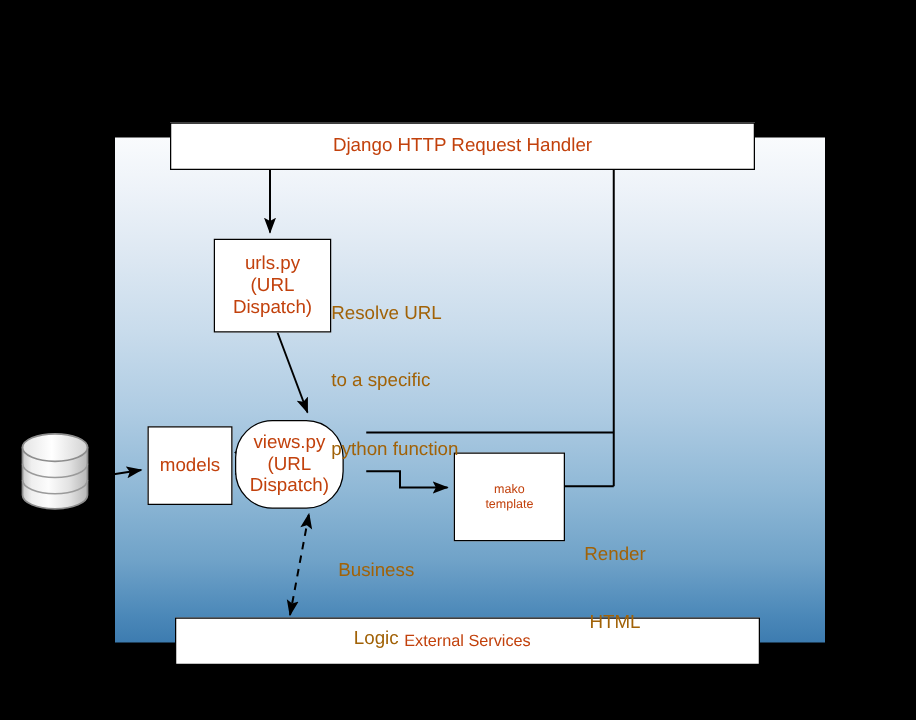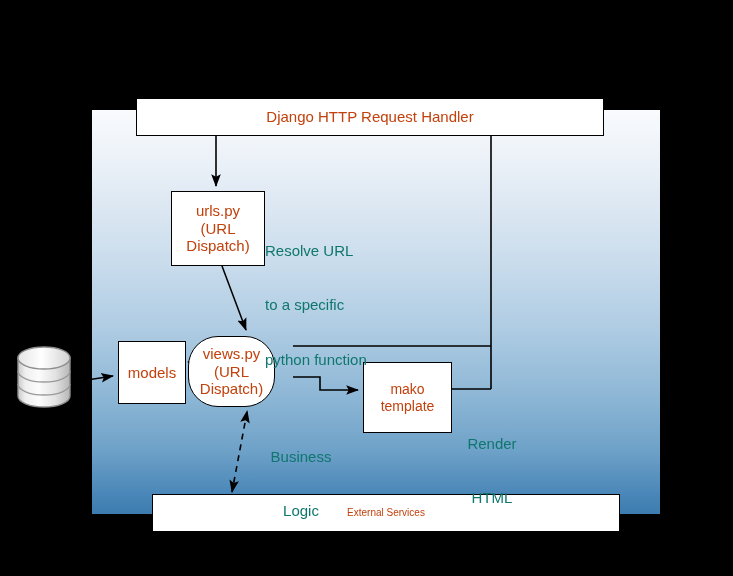--- a/index.html
+++ b/index.html
@@ -53,45 +53,45 @@
     line-height: 1.18;
   }
   .node .line { display: block; white-space: nowrap; }
 
   #django-handler {
     left: 136px; top: 98px; width: 468px; height: 38px;
     font-size: 15px;
     justify-content: center;
   }
   #external-services {
-    left: 152px; top: 494px; width: 468px; height: 38px;
-    font-size: 10px;
+    left: 140px; top: 494px; width: 468px; height: 38px;
+    font-size: 13px;
   }
   #urls-node {
     left: 171px; top: 191px; width: 94px; height: 75px;
     font-size: 15px;
   }
   #views-node {
     left: 188px; top: 336px; width: 87px; height: 71px;
     font-size: 15px;
     border-radius: 30px;
   }
   #models-node {
     left: 118px; top: 341px; width: 68px; height: 63px;
     font-size: 15px;
   }
   #mako-node {
     left: 363px; top: 362px; width: 89px; height: 71px;
-    font-size: 14px;
+    font-size: 10px;
   }
 
   
   .annot {
     position: absolute;
-    color: #0f766e;
+    color: #a16207;
     font-size: 15px;
     line-height: 1.22;
     white-space: pre;
   }
   #annot-resolve { left: 265px; top: 205px; text-align: left; }
   #annot-business { left: 268px; top: 411px; text-align: center; width: 66px; }
   #annot-render   { left: 461px; top: 398px; text-align: center; width: 62px; }
 
   
   #wires {

